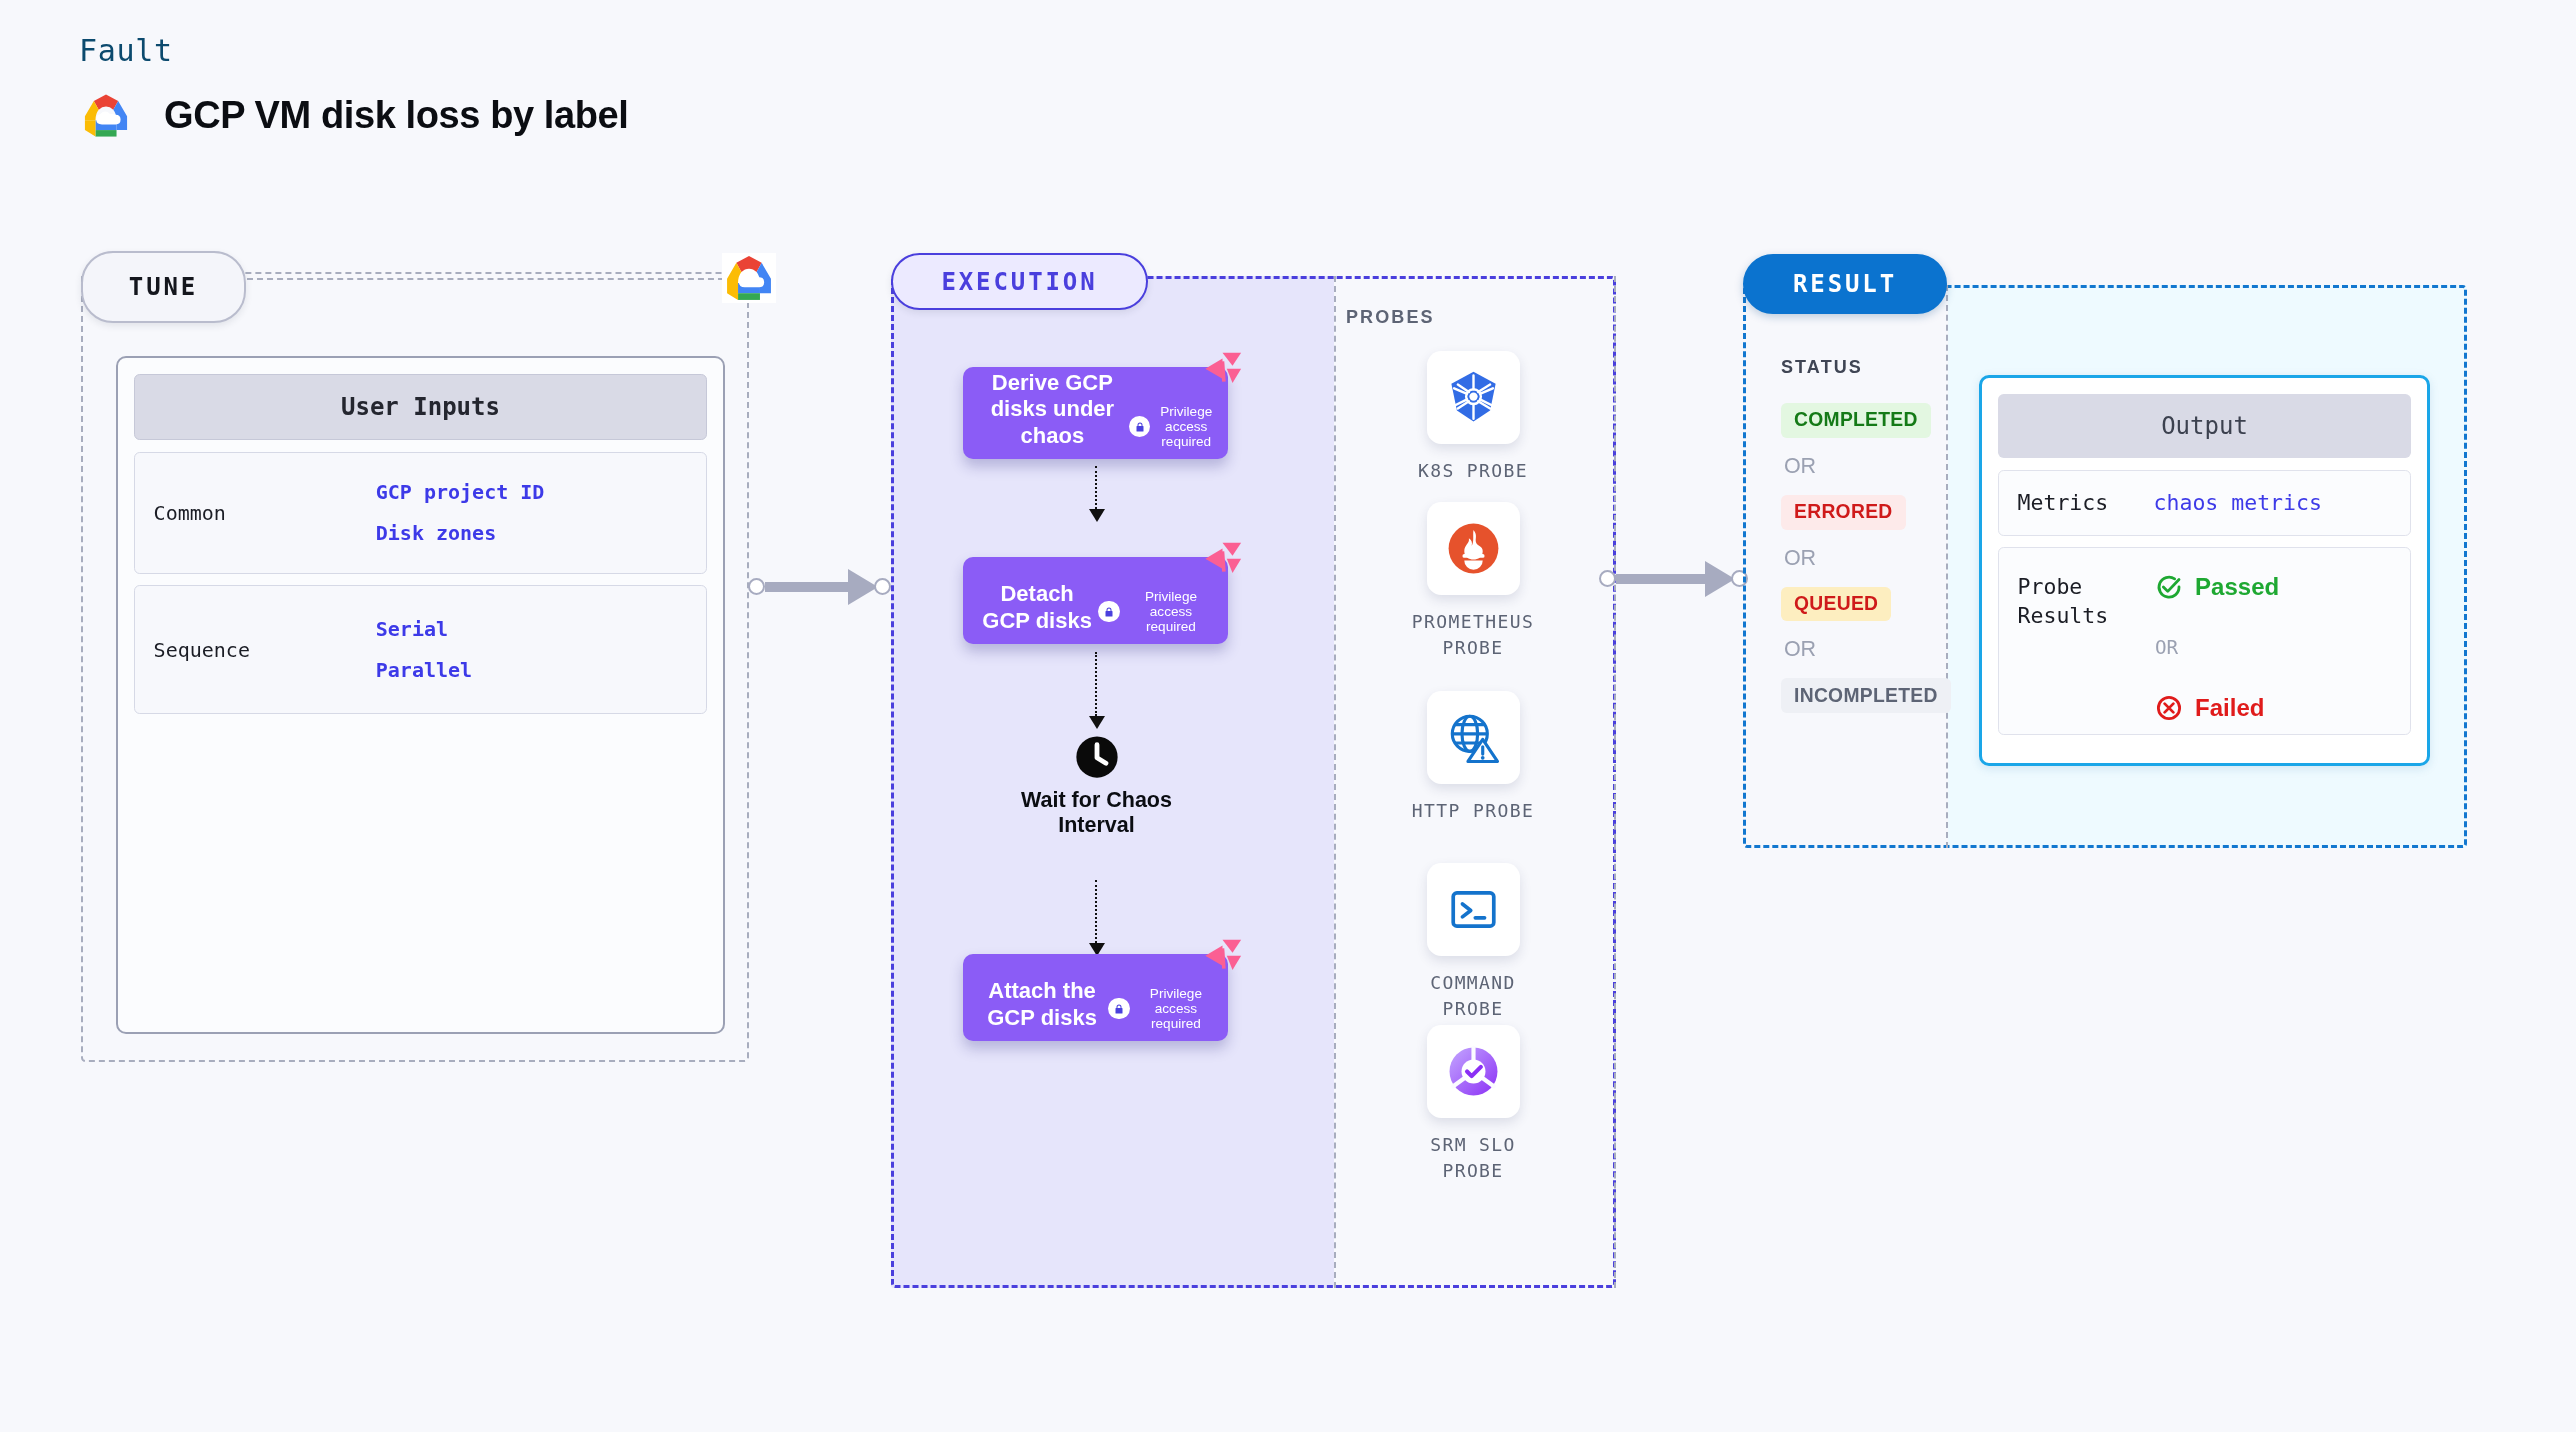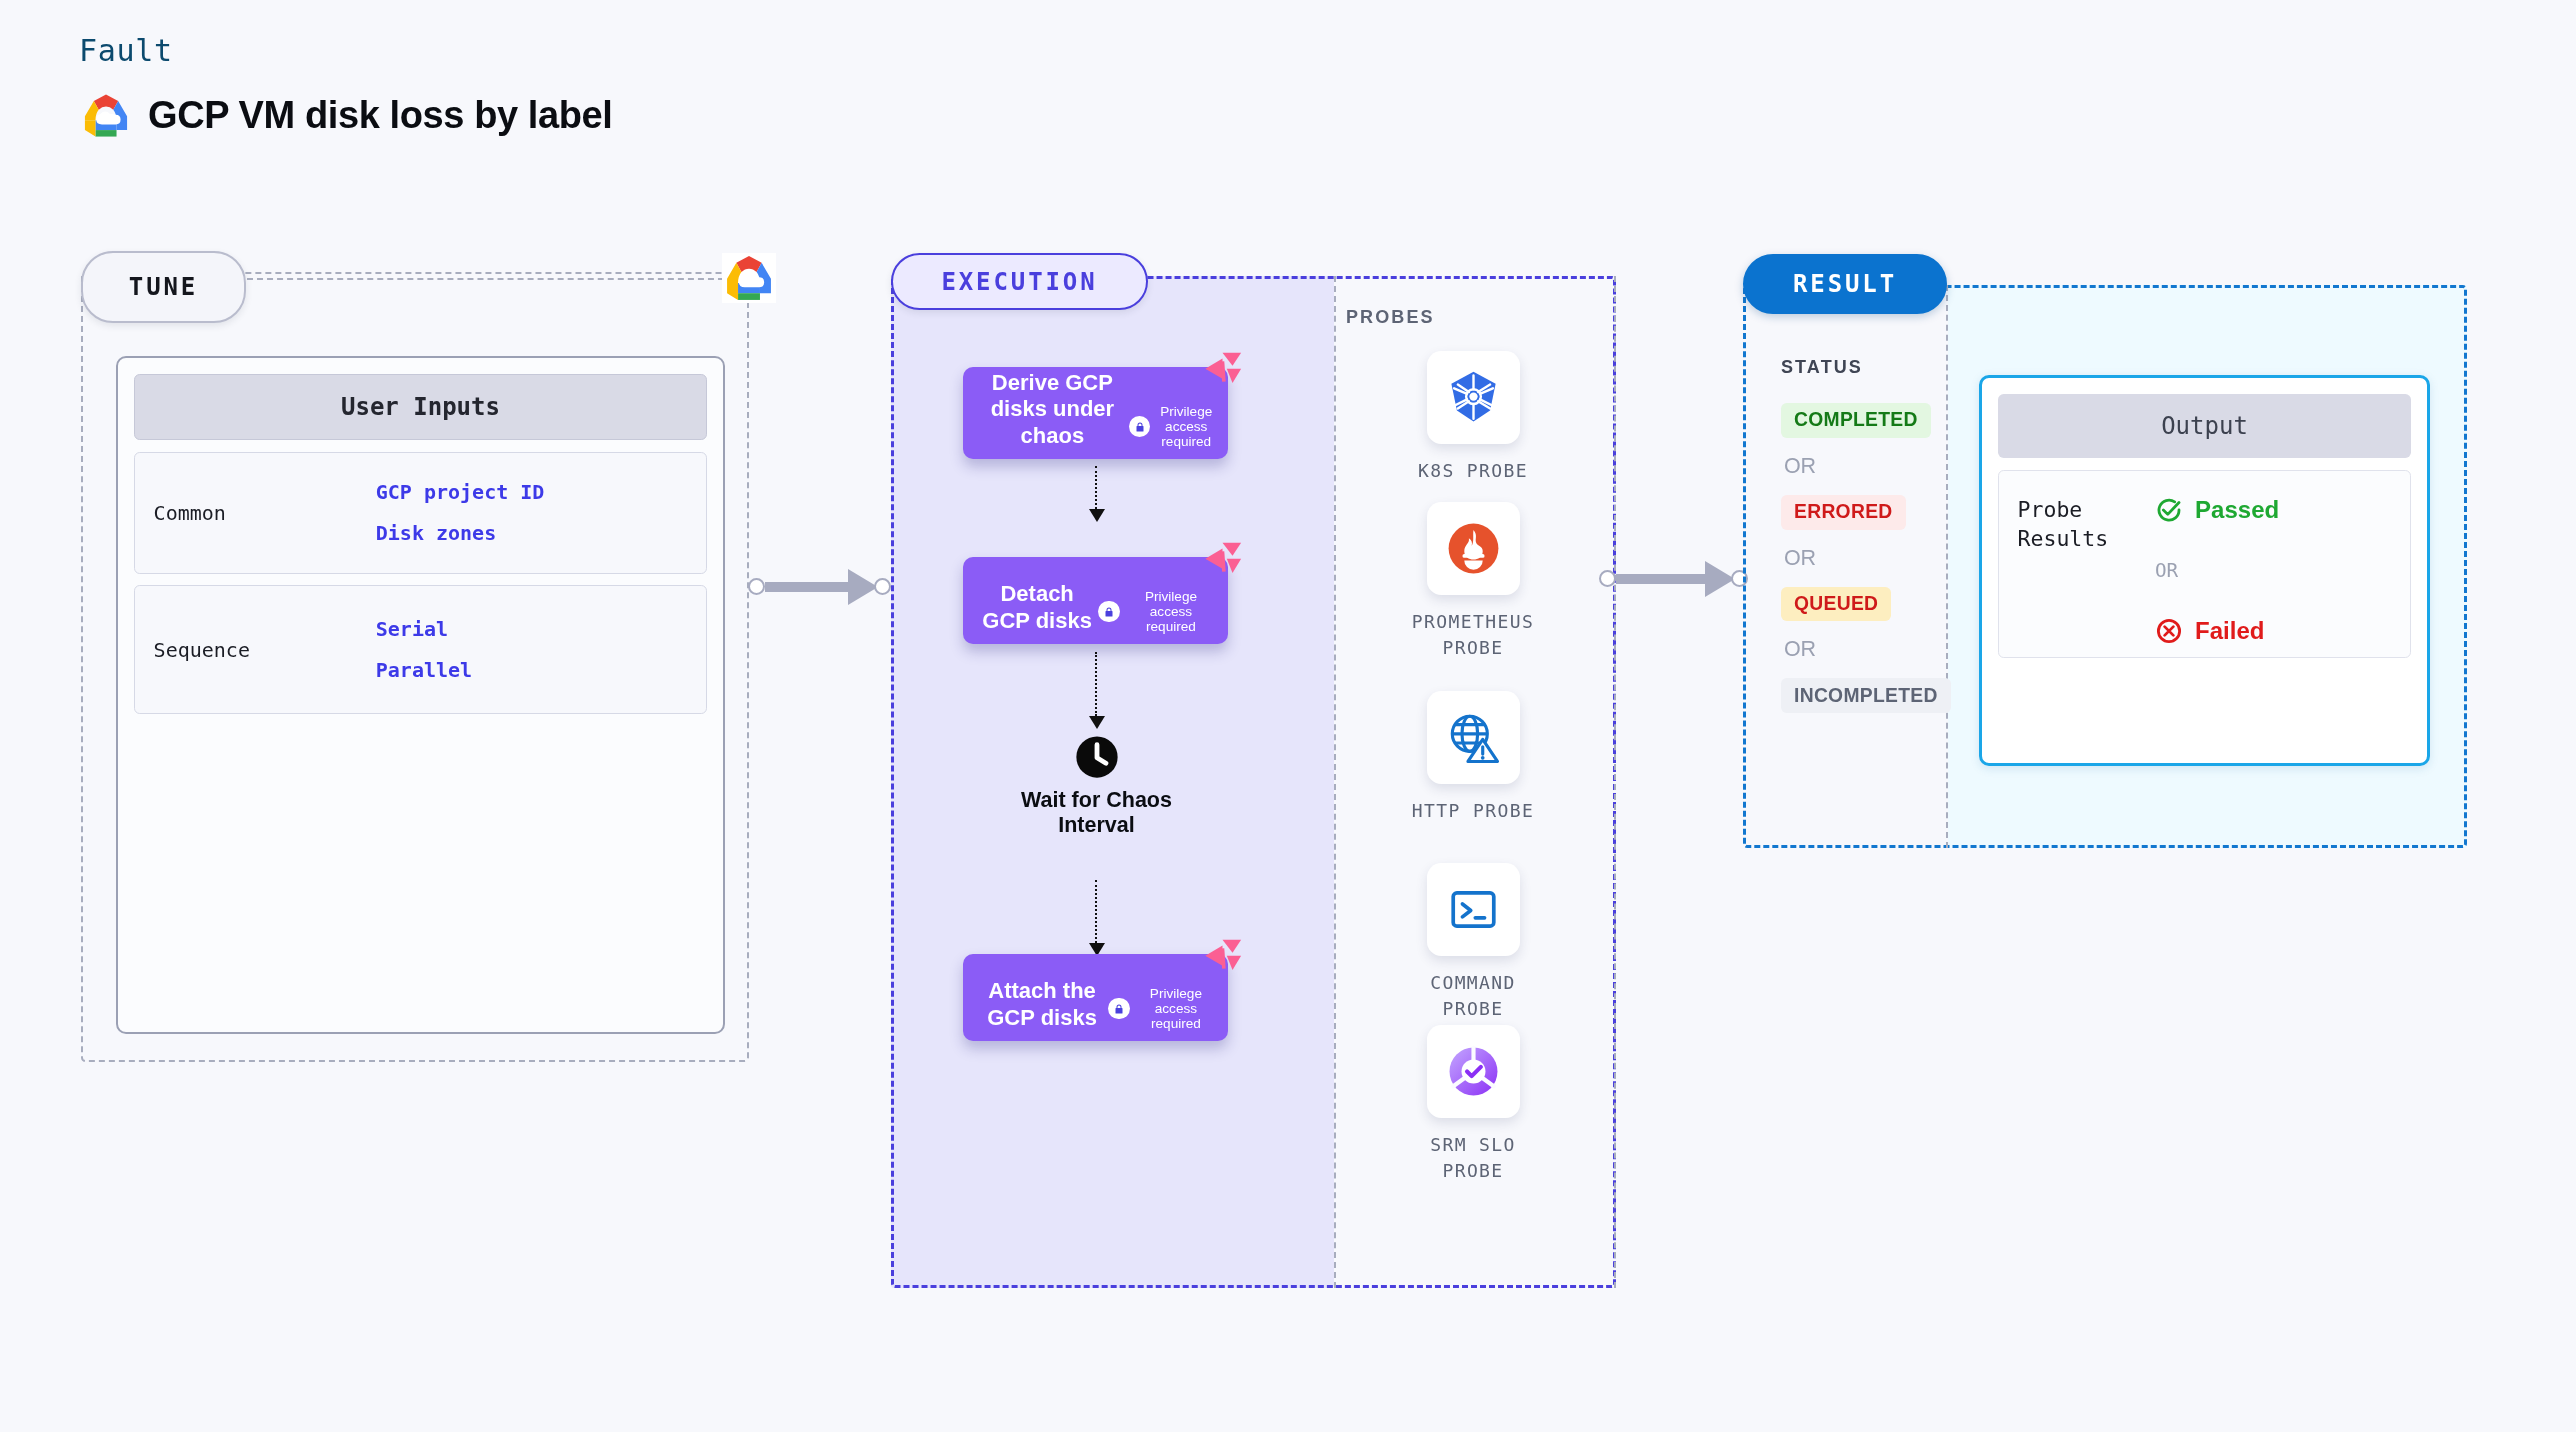--- a/index.html
+++ b/index.html
@@ -10,21 +10,21 @@
     overflow: hidden;
   }
   #root { position: relative; width: 2576px; height: 1432px; }
 
   
   .hdr-kicker {
     position: absolute; left: 79px; top: 33px;
     font-family: "DejaVu Sans Mono", monospace;
     font-size: 30px; color: #0c4a6e; letter-spacing: 0.7px;
   }
-  .hdr-row { position: absolute; left: 80px; top: 92px; display: flex; align-items: center; gap: 16px; }
+  .hdr-row { position: absolute; left: 80px; top: 92px; display: flex; align-items: center; gap: 32px; }
   .hdr-title { font-size: 38px; font-weight: bold; color: #0b0d12; letter-spacing: -0.4px; }
 
   
   .gcp-logo { position: relative; width: 52px; height: 47px; flex: none; }
   .gcp-logo svg { width: 100%; height: 100%; display: block; }
   .dashed-box { position: absolute; border-radius: 4.3px; }
 
   .pill {
     position: absolute; display: flex; align-items: center; justify-content: center;
     border-radius: 32px; font-family: "DejaVu Sans Mono", monospace;
@@ -422,20 +422,24 @@
     <div class="status-chip" style="background:#fdeaea; color:#cf1a1a;">ERRORED</div>
     <div class="status-or">OR</div>
     <div class="status-chip" style="background:#fdeec0; color:#cf1a1a;">QUEUED</div>
     <div class="status-or">OR</div>
     <div class="status-chip" style="background:#eef0f5; color:#5d6475;">INCOMPLETED</div>
   </div>
 
   <div class="output-card" style="left:1979px; top:375px; width:451px; height:391px;">
     <div class="output-title">Output</div>
 
+    <div class="orow" style="height:66px;">
+      <div class="orow-key">Metrics</div>
+      <div class="orow-val">chaos metrics</div>
+    </div>
 
     <div class="orow" style="height:188px; align-items:flex-start; padding-top:24px;">
       <div class="orow-key">Probe Results</div>
       <div class="probe-res">
         <div class="pres-line">
           <span>
             <svg viewBox="0 0 48 48">
               <path d="M40 24 a16 16 0 1 1-7-13" stroke="#1ea832" stroke-width="4.5" fill="none" stroke-linecap="round"></path>
               <path d="M15 24 L22 31 L40 12" stroke="#1ea832" stroke-width="4.5" fill="none" stroke-linecap="round" stroke-linejoin="round"></path>
             </svg>

